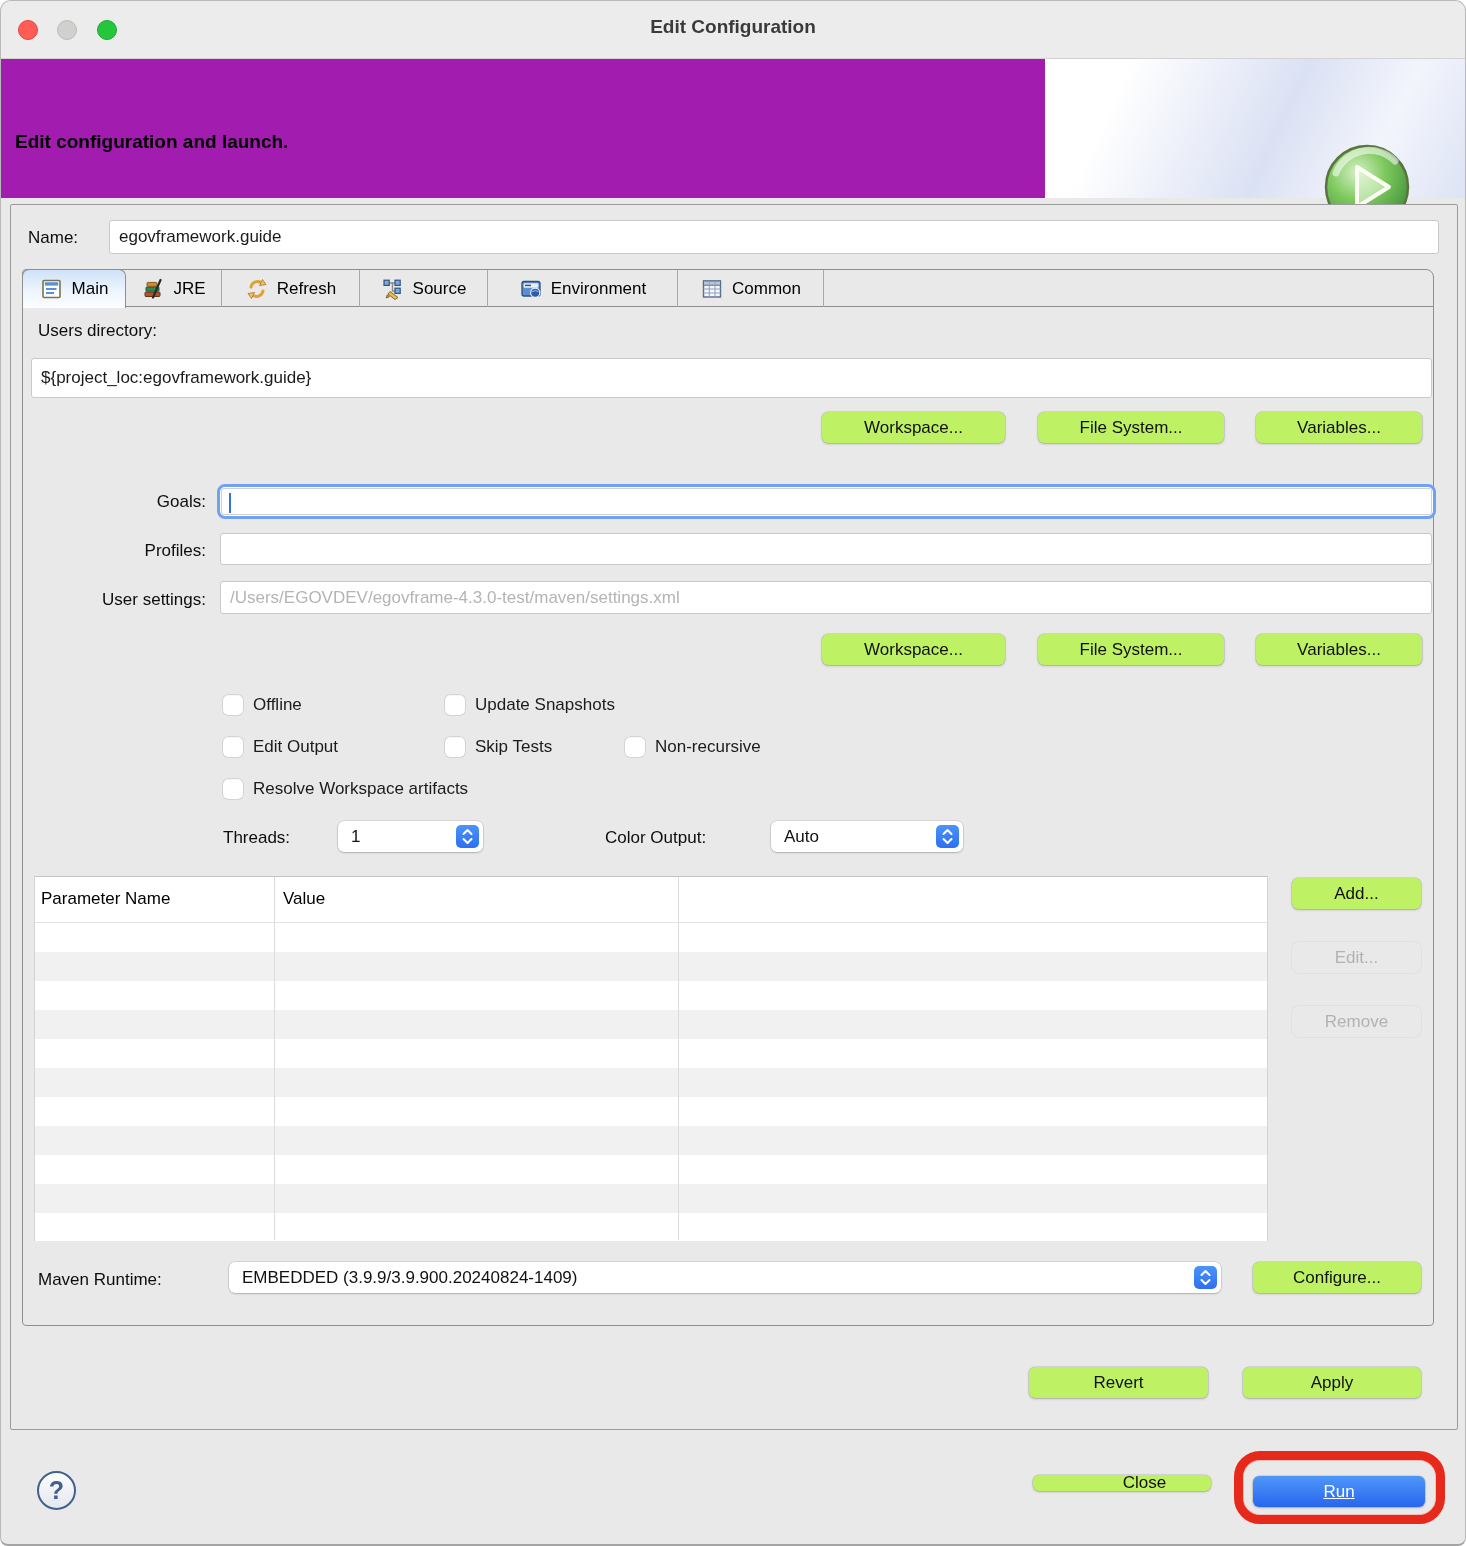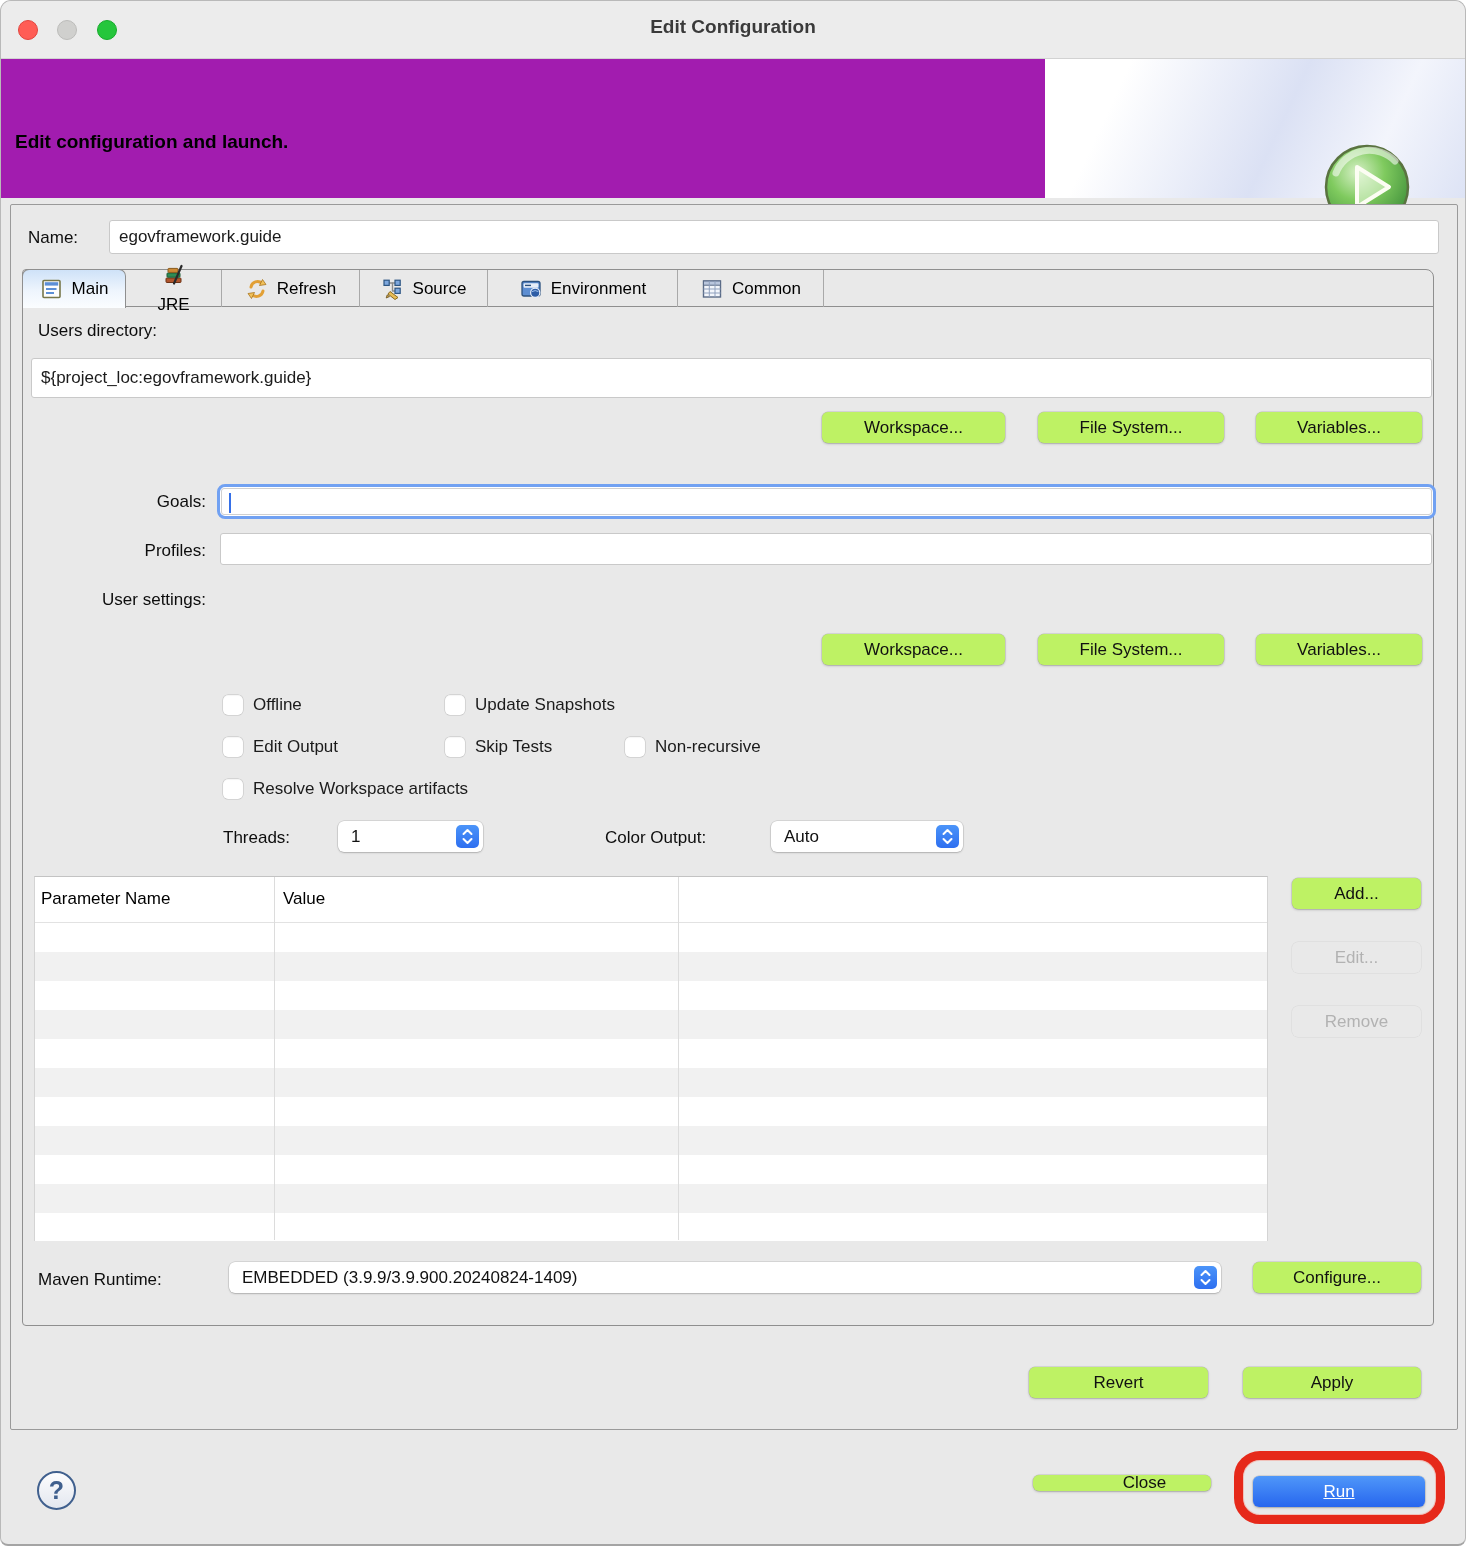--- a/index.html
+++ b/index.html
@@ -185,21 +185,21 @@
     <div class="tabrow">
       <div class="tab selected" style="width:104px;">
         <svg viewBox="0 0 24 24">
           <rect x="3" y="3.5" width="17" height="17" rx="1" fill="#fdfdfd" stroke="#77774a" stroke-width="1.6"></rect>
           <rect x="4.8" y="5.2" width="13.4" height="3.4" fill="#5c8fd6"></rect>
           <rect x="6" y="11" width="10.5" height="2" fill="#5c8fd6"></rect>
           <rect x="6" y="15" width="8" height="2" fill="#5c8fd6"></rect>
         </svg>
         <span>Main</span>
       </div>
-      <div class="tab" style="width:96px;flex-direction:column;">
+      <div class="tab" style="width:96px;">
         <svg viewBox="0 0 24 24">
           <rect x="4" y="15" width="15" height="4.5" rx="0.8" fill="#b0542c" stroke="#6d3315" stroke-width="1"></rect>
           <rect x="5" y="10" width="13" height="4.2" rx="0.8" fill="#2f8b55" stroke="#1c5c36" stroke-width="1"></rect>
           <rect x="6" y="5.4" width="10" height="4" rx="0.8" fill="#cd8a35" stroke="#8a5a1a" stroke-width="1"></rect>
           <line x1="19.5" y1="3" x2="12" y2="20.5" stroke="#2a2a2a" stroke-width="2.2" stroke-linecap="round"></line>
         </svg>
         <span>JRE</span>
       </div>
       <div class="tab" style="width:138px;">
         <svg viewBox="0 0 24 24">
@@ -257,20 +257,21 @@
   <div class="focus-wrap" style="left:216px;top:483px;width:1219px;height:35px;">
     <div class="field-inner">
       <div class="caret"></div>
     </div>
   </div>
 
   <div class="lbl" style="position:absolute;left:0;top:540px;width:205px;text-align:right;">Profiles:</div>
   <input class="field" style="left: 219px; top: 532px; width: 1212px; height: 32px;">
 
   <div class="lbl" style="position:absolute;left:0;top:589px;width:205px;text-align:right;">User settings:</div>
+  <input class="field" style="left: 219px; top: 580px; width: 1212px; height: 33px;" placeholder="/Users/EGOVDEV/egovframe-4.3.0-test/maven/settings.xml">
 
   <button class="btn" style="left:821px;top:633px;width:183px;">Workspace...</button>
   <button class="btn" style="left:1037px;top:633px;width:186px;">File System...</button>
   <button class="btn" style="left:1255px;top:633px;width:166px;">Variables...</button>
 
   <div class="chk" style="left:222px;top:694px;">
     <div class="box"></div>
     <span>Offline</span>
   </div>
   <div class="chk" style="left:444px;top:694px;">

